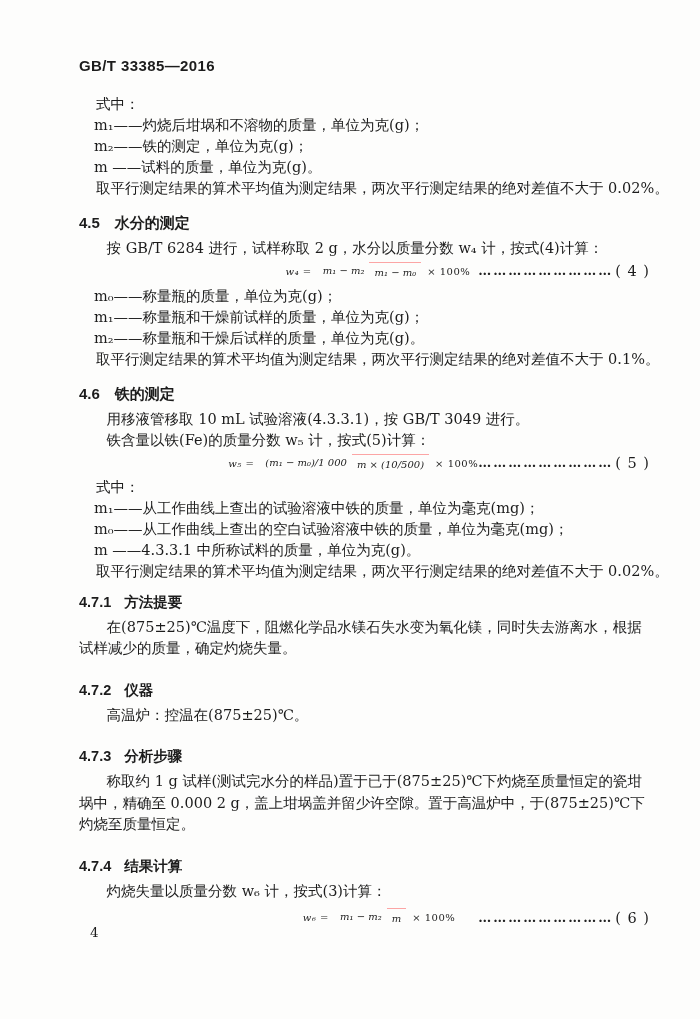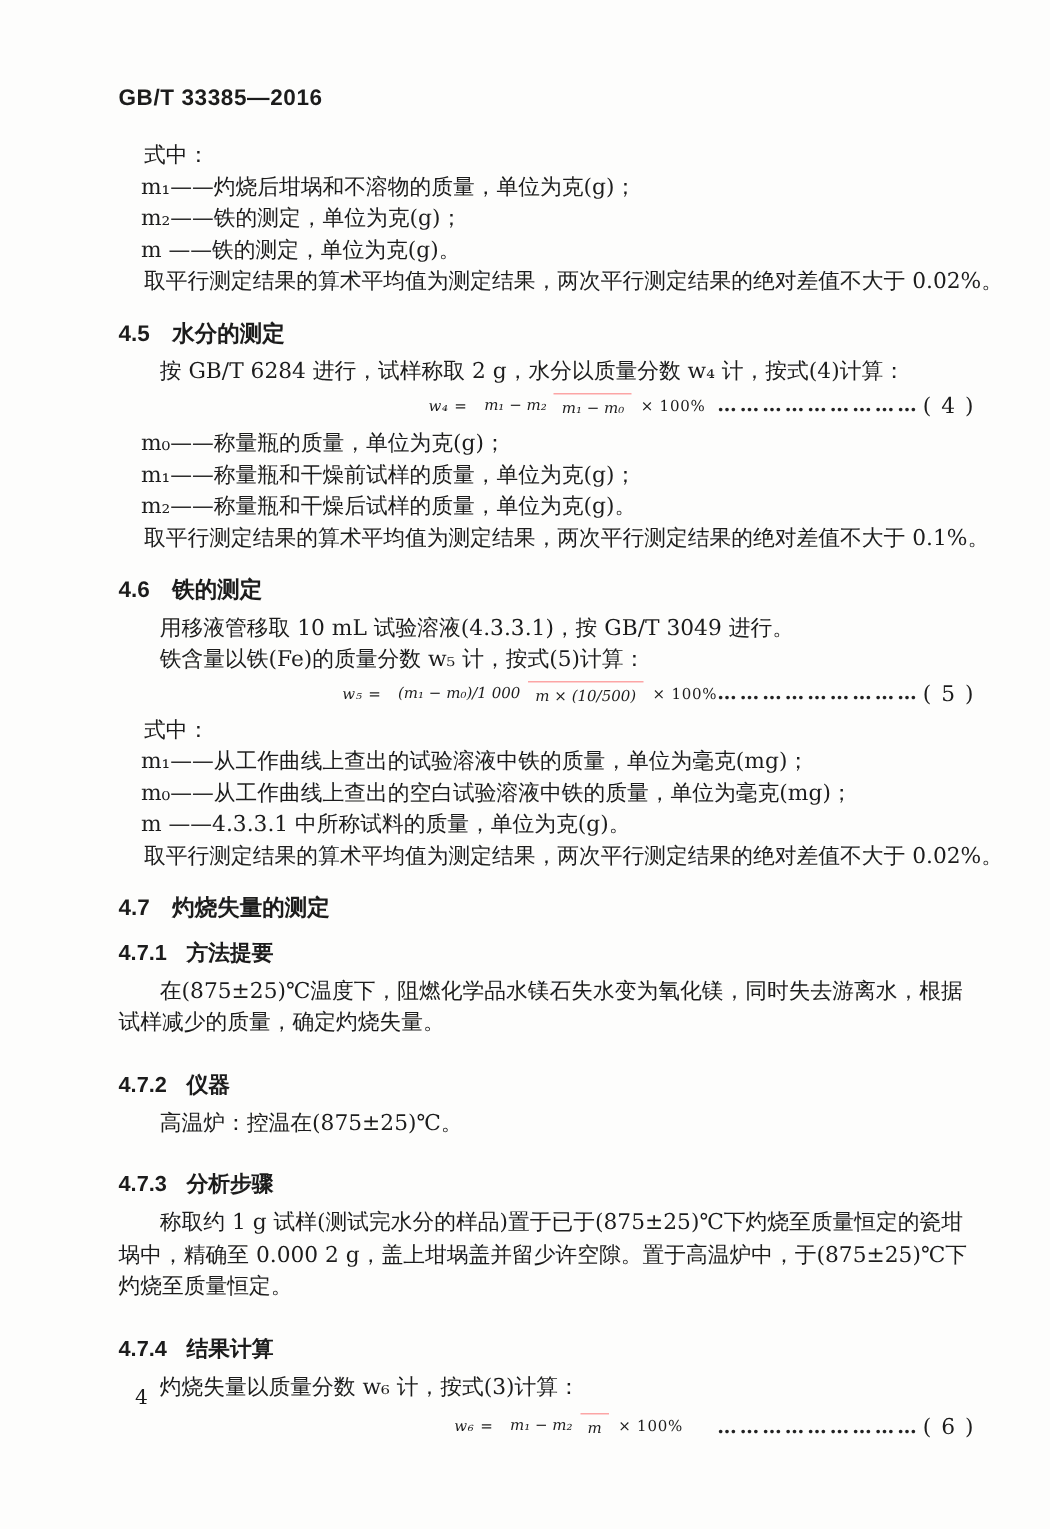--- a/index.html
+++ b/index.html
@@ -80,21 +80,21 @@
 <body>
 
 <div class="page">
 
   <div class="std-no">GB/T 33385—2016</div>
 
   <div class="where-block">
     <div class="where-label">式中：</div>
     <div class="def">m₁——灼烧后坩埚和不溶物的质量，单位为克(g)；</div>
     <div class="def">m₂——铁的测定，单位为克(g)；</div>
-    <div class="def">m ——铁的测定，单位为克(g)。</div>
+    <div class="def">m ——试料的质量，单位为克(g)。</div>
     <div class="note">取平行测定结果的算术平均值为测定结果，两次平行测定结果的绝对差值不大于 0.02%。</div>
   </div>
 
   <div class="sect">
     <div class="h2"><span>4.5</span><span class="t">水分的测定</span></div>
     <div class="p p-nowrap">按 GB/T 6284 进行，试样称取 2 g，水分以质量分数 w₄ 计，按式(4)计算：</div>
 
     <div class="formula-row">
       <div class="f-spacer"></div>
       <div class="f-body">
@@ -137,21 +137,20 @@
     </div>
 
     <div class="where-label" style="margin-top:4px;">式中：</div>
     <div class="def">m₁——从工作曲线上查出的试验溶液中铁的质量，单位为毫克(mg)；</div>
     <div class="def">m₀——从工作曲线上查出的空白试验溶液中铁的质量，单位为毫克(mg)；</div>
     <div class="def">m ——4.3.3.1 中所称试料的质量，单位为克(g)。</div>
     <div class="note">取平行测定结果的算术平均值为测定结果，两次平行测定结果的绝对差值不大于 0.02%。</div>
   </div>
 
   <div class="sect gap-47">
-    <div class="h2"><span>4.7</span><span class="t">灼烧失量的测定</span></div>
 
     <div class="h3" style="margin-top:10px;"><span>4.7.1</span><span class="t">方法提要</span></div>
     <div class="p">在(875±25)℃温度下，阻燃化学品水镁石失水变为氧化镁，同时失去游离水，根据试样减少的质量，确定灼烧失量。</div>
 
     <div class="h3"><span>4.7.2</span><span class="t">仪器</span></div>
     <div class="p">高温炉：控温在(875±25)℃。</div>
 
     <div class="h3"><span>4.7.3</span><span class="t">分析步骤</span></div>
     <div class="p">称取约 1 g 试样(测试完水分的样品)置于已于(875±25)℃下灼烧至质量恒定的瓷坩埚中，精确至 0.000 2 g，盖上坩埚盖并留少许空隙。置于高温炉中，于(875±25)℃下灼烧至质量恒定。</div>
 

